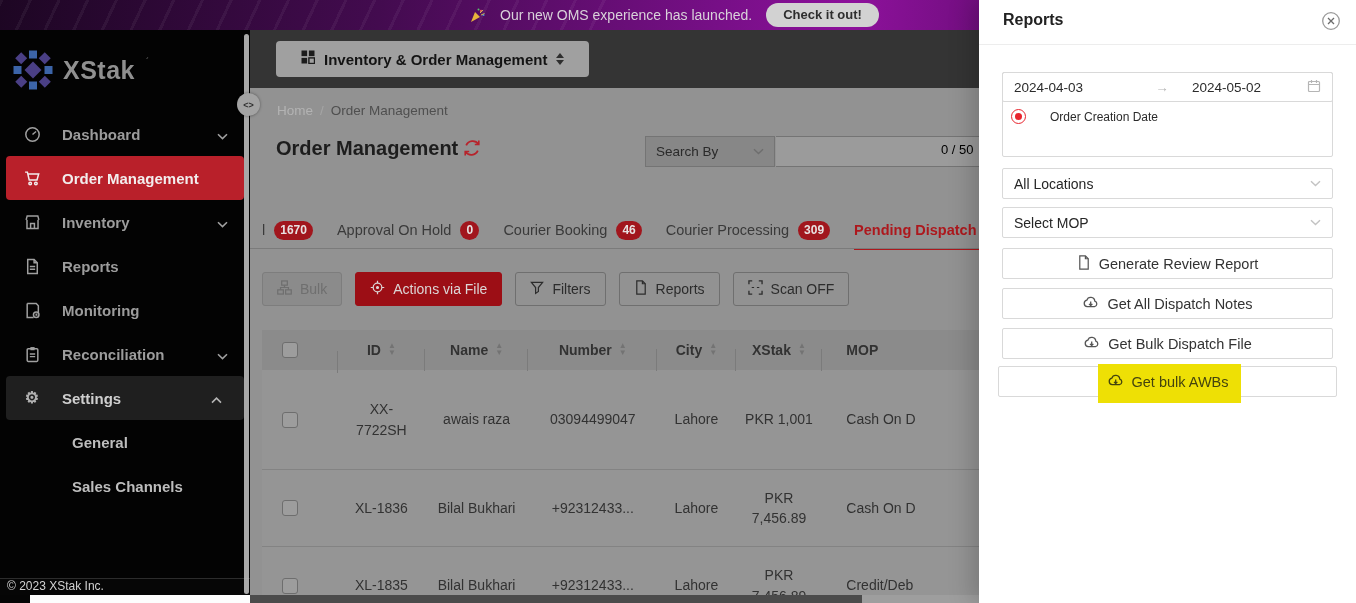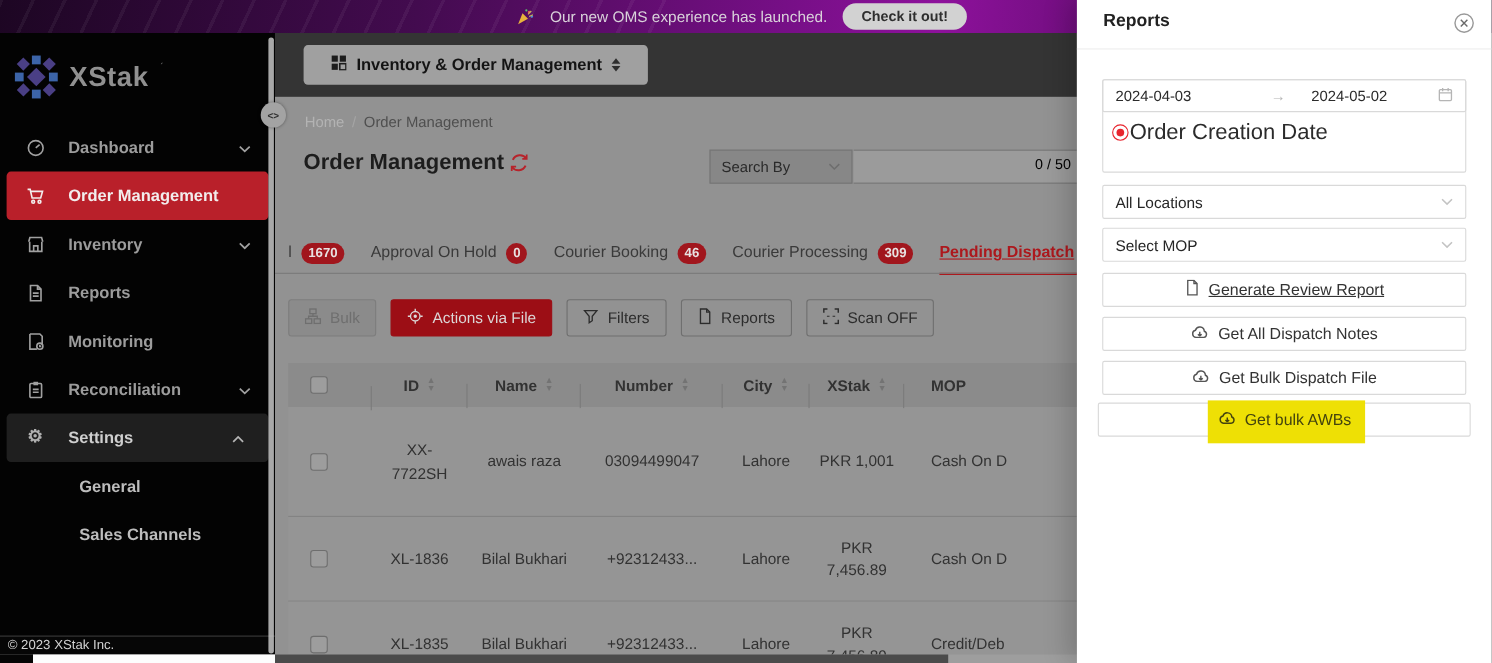--- a/index.html
+++ b/index.html
@@ -62,21 +62,21 @@
   .search-input { position:absolute; left:526px; top:106px; width:290px; height:31px; background:#9b9b9b;
     border:1px solid #747474; border-left:none; }
   .search-count { position:absolute; left:165px; top:5px; font-size:13px; color:#000000; }
 
   
   .tabs { position:absolute; left:12px; top:181px; width:717px; height:38px; display:flex; gap:24px; align-items:center; }
   .tabs-rule { position:absolute; left:0; top:218px; width:729px; height:1px; background:#7b7b7b; }
   .tab { position:relative; display:flex; align-items:center; gap:9px; height:38px; font-size:14.5px; color:#3a3a3a; cursor:pointer; white-space:nowrap; }
   .badge { background:#a1161d; color:#e8e2e2; font-size:12px; font-weight:700; height:19px; min-width:19px;
     border-radius:10px; padding:0 6px; display:flex; align-items:center; justify-content:center; }
-  .tab.active { color:#ad181d; font-weight:600;text-decoration:underline; }
+  .tab.active { color:#ad181d; font-weight:600; }
   .tab.active::after { content:""; position:absolute; left:0; right:-20px; bottom:-1px; height:2px; background:#ad181d; }
 
   
   .toolbar { position:absolute; left:12px; top:242px; display:flex; gap:13px; }
   .tbtn { height:34px; display:flex; align-items:center; gap:8px; padding:4px 14px; border-radius:3px;
     border:1px solid #6f6f6f; background:#929292; font-size:14px; color:#2c2c2c; cursor:pointer; }
   .tbtn.disabled { background:#8b8b8b; border-color:#7d7d7d; color:#6f6f6f; }
   .tbtn.primary { background:#9c0e15; border-color:#9c0e15; color:#dcd6d6; }
 
   
@@ -102,21 +102,21 @@
   
   .drawer { position:absolute; left:979px; top:0; width:377px; height:603px; background:#ffffff;
     box-shadow:-8px 0 22px rgba(0,0,0,.18); z-index:60; }
   .d-title { position:absolute; left:24px; top:11px; font-size:16px; font-weight:700; color:#222; }
   .d-close { position:absolute; right:15px; top:11px; width:20px; height:20px; cursor:pointer; }
   .d-rule { position:absolute; left:0; top:44px; width:100%; height:1px; background:#ededed; }
   .group-box { position:absolute; left:23px; top:72px; width:331px; height:85px; border:1px solid #d9d9d9; border-radius:2px; }
   .date-range { display:flex; align-items:center; height:30px; border:1px solid #d9d9d9; border-radius:2px;
     margin:-1px -1px 0; padding:0 11px; font-size:13.5px; color:#2b2b2b; cursor:text; }
   .date-from { width:118px; } .date-arrow { color:#b5b5b5; width:60px; text-align:center; } .date-to { flex:1; }
-  .radio-row { display:flex; align-items:center; gap:1px; padding-left:8px; margin-top:7px; font-size:20px; color:#2b2b2b; cursor:pointer; }
+  .radio-row { display:flex; align-items:center; gap:24px; padding-left:8px; margin-top:7px; font-size:12px; color:#2b2b2b; cursor:pointer; }
   .radio { width:15px; height:15px; border-radius:50%; background:#fff; border:1px solid #d9d9d9; position:relative; flex:0 0 15px; }
   .radio.on { border-color:#e8252e; }
   .radio.on::after { content:""; position:absolute; left:3px; top:3px; width:7px; height:7px; border-radius:50%; background:#e8252e; }
   .dselect { position:absolute; left:23px; width:331px; height:31px; border:1px solid #d9d9d9; border-radius:2px;
     display:flex; align-items:center; justify-content:space-between; padding:0 11px; font-size:14px; color:#262626; cursor:pointer; }
   .dbtn { position:absolute; left:23px; width:331px; height:31px; border:1px solid #d9d9d9; border-radius:2px; background:#fff;
     display:flex; align-items:center; justify-content:center; gap:8px; font-size:14.5px; color:#333; cursor:pointer; }
   .dbtn.wide { left:19px; width:339px; }
   .hl { position:absolute; left:99px; top:-3px; width:143px; height:39px; background:#eee005; z-index:0; }
   .dbtn .lbl, .dbtn .bic { position:relative; z-index:1; }
@@ -492,21 +492,21 @@
           <path d="M1 1.2 5.5 5.6 10 1.2"></path>
         </svg>
     </div>
     <div class="dselect" style="top:207px;">
       <span>Select MOP</span>
       <svg width="11" height="7" viewBox="0 0 11 7" fill="none" stroke="#c3c3c3" stroke-width="1.4">
           <path d="M1 1.2 5.5 5.6 10 1.2"></path>
         </svg>
     </div>
 
-    <button class="dbtn" style="top:248px;text-decoration:underline;">
+    <button class="dbtn" style="top:248px;">
       <span class="bic"><svg width="14" height="15" viewBox="0 0 14 16" fill="none" stroke="#555" stroke-width="1.3">
             <path d="M2.5 1h6l3 3v11h-9z"></path>
             <path d="M8.5 1v3h3"></path>
           </svg></span>
       <span class="lbl">Generate Review Report</span>
     </button>
     <button class="dbtn" style="top:288px;">
       <span class="bic"><svg width="17" height="14" viewBox="0 0 17 14" fill="none" stroke="#555" stroke-width="1.3">
             <path d="M12.8 6.1a4.1 4.1 0 0 0-8-.9A3.3 3.3 0 0 0 5.2 11.7h7.3a2.9 2.9 0 0 0 .3-5.6z"></path>
             <path d="M8.7 6.5v4M8.7 10.5 7 8.9M8.7 10.5l1.7-1.6"></path>

